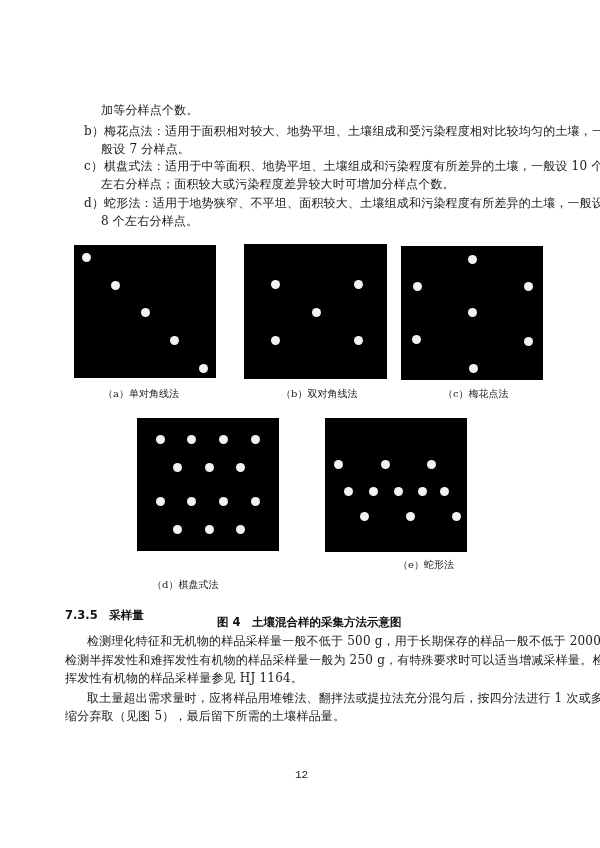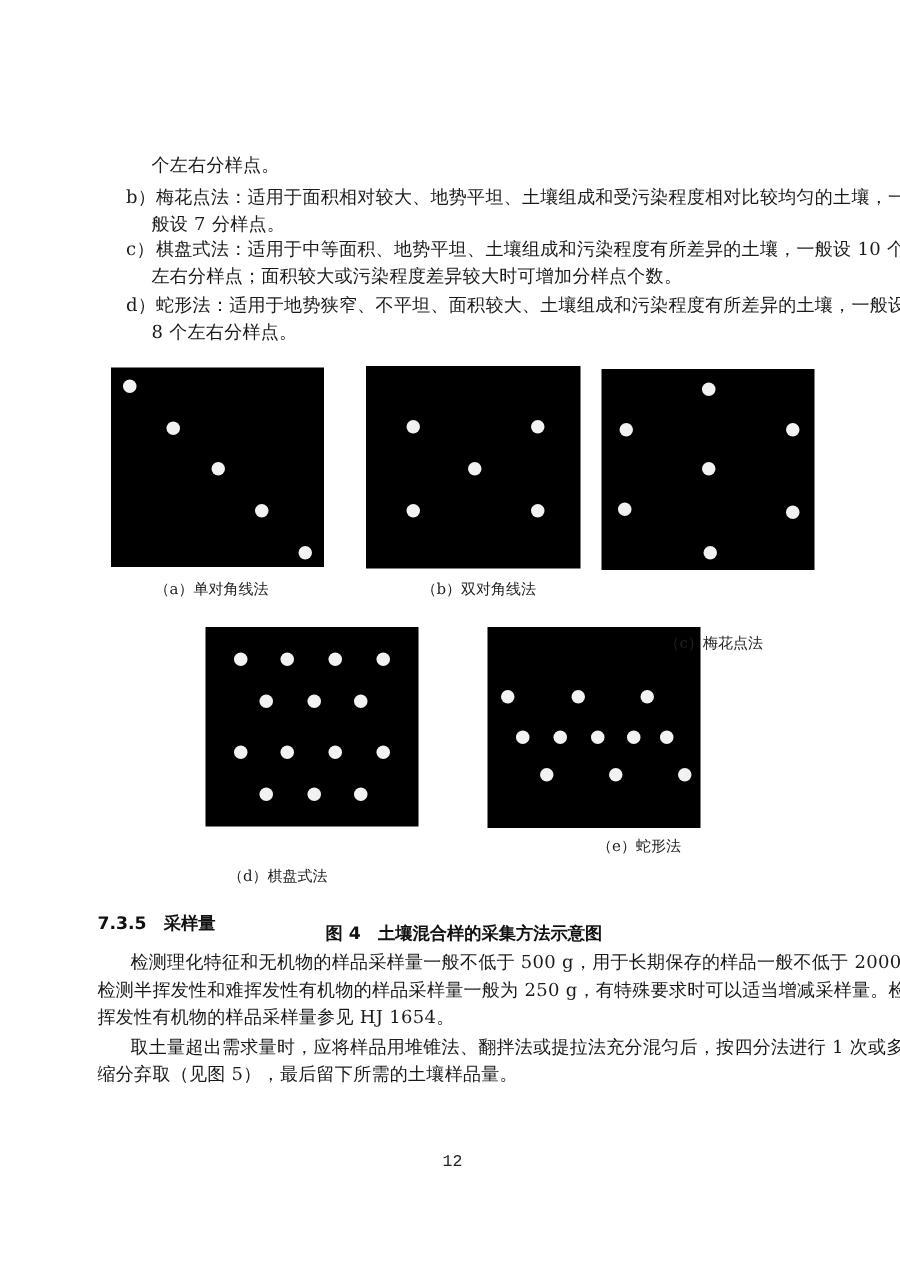--- a/index.html
+++ b/index.html
@@ -12,21 +12,21 @@
     .cap { position: absolute; font-size: 10px; line-height: 12px; white-space: nowrap; color: #222; }
     .figtitle { position: absolute; font-family: "DejaVu Sans", "Liberation Sans", sans-serif;
       font-size: 11.5px; font-weight: bold; line-height: 14px; white-space: nowrap; color: #111; }
     .heading { position: absolute; font-family: "DejaVu Sans", "Liberation Sans", sans-serif;
       font-size: 11.5px; font-weight: bold; line-height: 14px; white-space: nowrap; color: #111; }
     .pageno { position: absolute; font-size: 11px; line-height: 12px; color: #222; font-family: Liberation Mono, monospace; }
   </style>
 </head>
 <body>
 
-<div class="line" style="left:101px; top:103px;">个左右分样点。</div>
+<div class="line" style="left:101px; top:103px;">加等分样点个数。</div>
 
 <div class="line" style="left:84px; top:124px;">b）</div>
 <div class="line" style="left:104px; top:124px;">梅花点法：适用于面积相对较大、地势平坦、土壤组成和受污染程度相对比较均匀的土壤，一</div>
 <div class="line" style="left:101px; top:142px;">般设 7 分样点。</div>
 
 <div class="line" style="left:84px; top:159px;">c）</div>
 <div class="line" style="left:104px; top:159px;">棋盘式法：适用于中等面积、地势平坦、土壤组成和污染程度有所差异的土壤，一般设 10 个</div>
 <div class="line" style="left:101px; top:177px;">左右分样点；面积较大或污染程度差异较大时可增加分样点个数。</div>
 
 <div class="line" style="left:84px; top:196px;">d）</div>
@@ -78,26 +78,26 @@
     <div class="dot" style="left: 398px; top: 491px; background: rgb(242, 242, 242);"></div>
     <div class="dot" style="left: 422px; top: 491px; background: rgb(242, 242, 242);"></div>
     <div class="dot" style="left: 444px; top: 491px; background: rgb(242, 242, 242);"></div>
     <div class="dot" style="left: 364px; top: 516px; background: rgb(242, 242, 242);"></div>
     <div class="dot" style="left: 410px; top: 516px; background: rgb(242, 242, 242);"></div>
     <div class="dot" style="left: 456px; top: 516px; background: rgb(242, 242, 242);"></div>
   </div>
 
 <div class="cap" style="left:103px; top:388px;">（a）单对角线法</div>
 <div class="cap" style="left:281px; top:388px;">（b）双对角线法</div>
-<div class="cap" style="left:443px; top:388px;margin-top:36px;">（c）梅花点法</div>
+<div class="cap" style="left:443px; top:388px;">（c）梅花点法</div>
 <div class="cap" style="left:152px; top:559px;margin-top:20px;">（d）棋盘式法</div>
 <div class="cap" style="left:398px; top:559px;">（e）蛇形法</div>
 
 <div class="figtitle" style="left:217px; top:615px;">图 4　土壤混合样的采集方法示意图</div>
 
 <div class="heading" style="left:65px; top:608px;">7.3.5　采样量</div>
 <div class="line" style="left:87px; top:634px;">检测理化特征和无机物的样品采样量一般不低于 500 g，用于长期保存的样品一般不低于 2000 g，</div>
 <div class="line" style="left:65px; top:653px;">检测半挥发性和难挥发性有机物的样品采样量一般为 250 g，有特殊要求时可以适当增减采样量。检测</div>
-<div class="line" style="left:65px; top:671px;">挥发性有机物的样品采样量参见 HJ 1654。</div>
+<div class="line" style="left:65px; top:671px;">挥发性有机物的样品采样量参见 HJ 1164。</div>
 <div class="line" style="left:87px; top:691px;">取土量超出需求量时，应将样品用堆锥法、翻拌法或提拉法充分混匀后，按四分法进行 1 次或多次</div>
 <div class="line" style="left:65px; top:709px;">缩分弃取（见图 5），最后留下所需的土壤样品量。</div>
 
 <div class="pageno" style="left:295px; top:769px;">12</div>
 
 </body></html>

